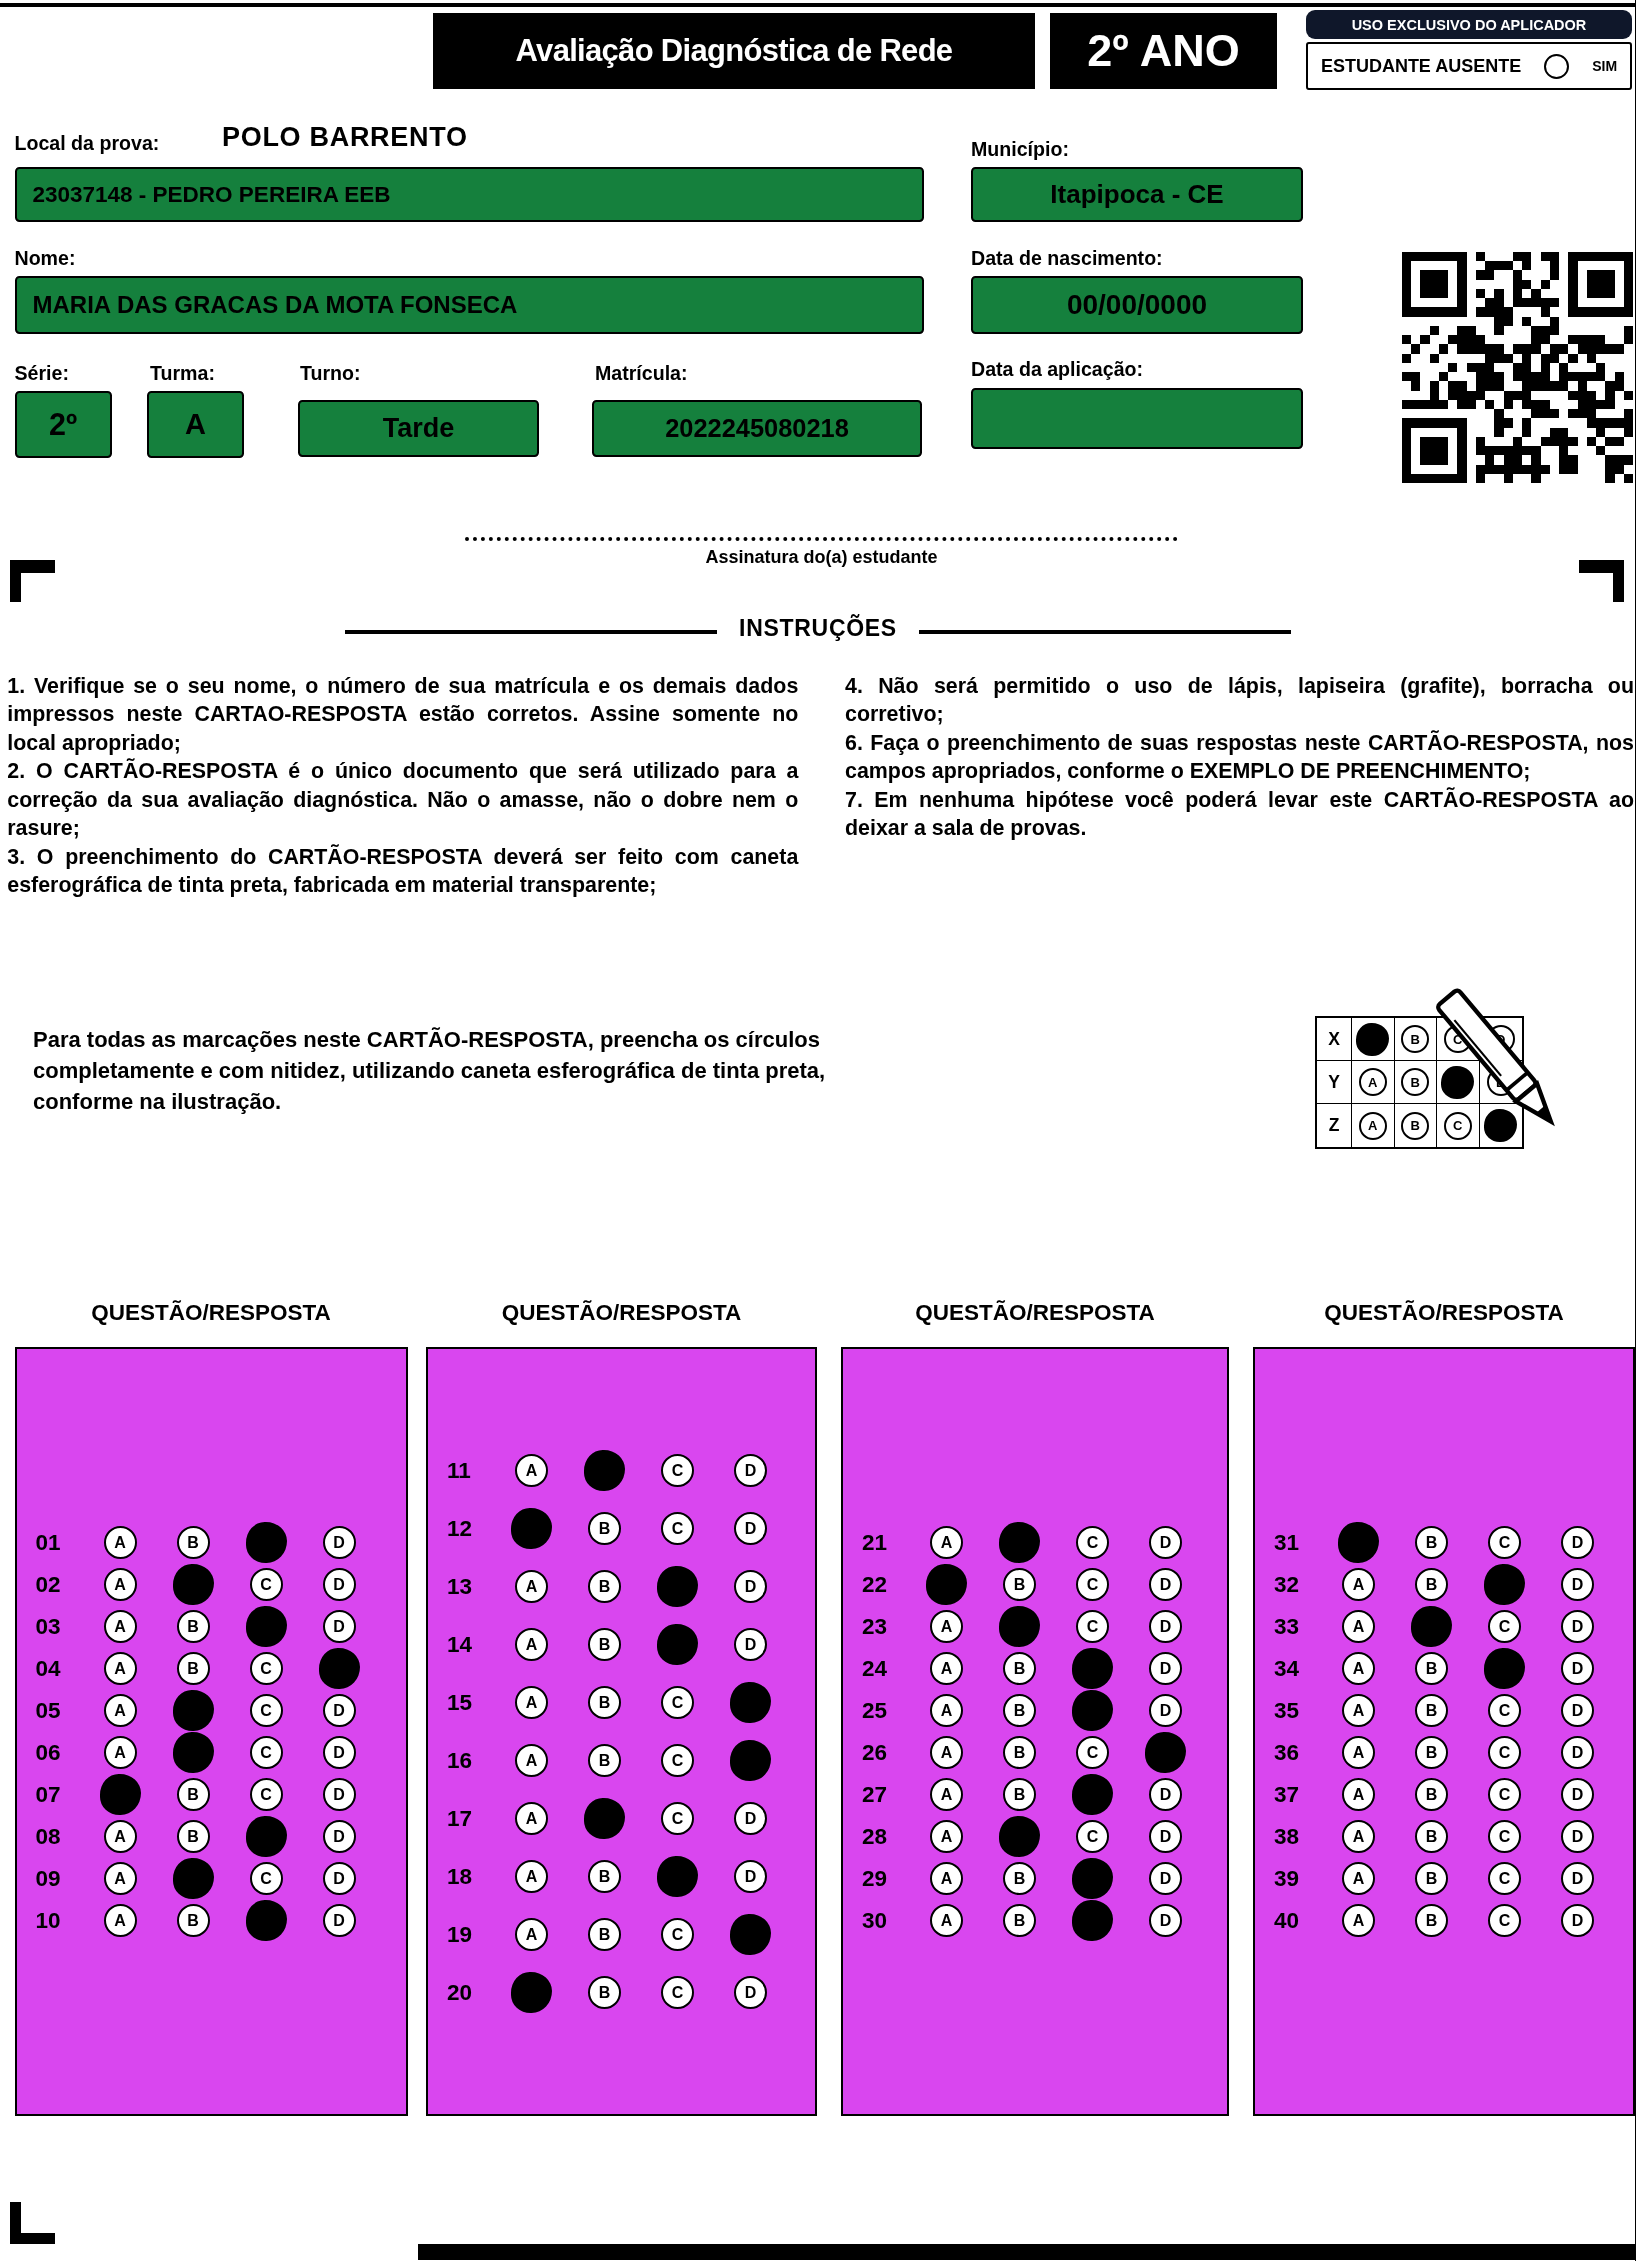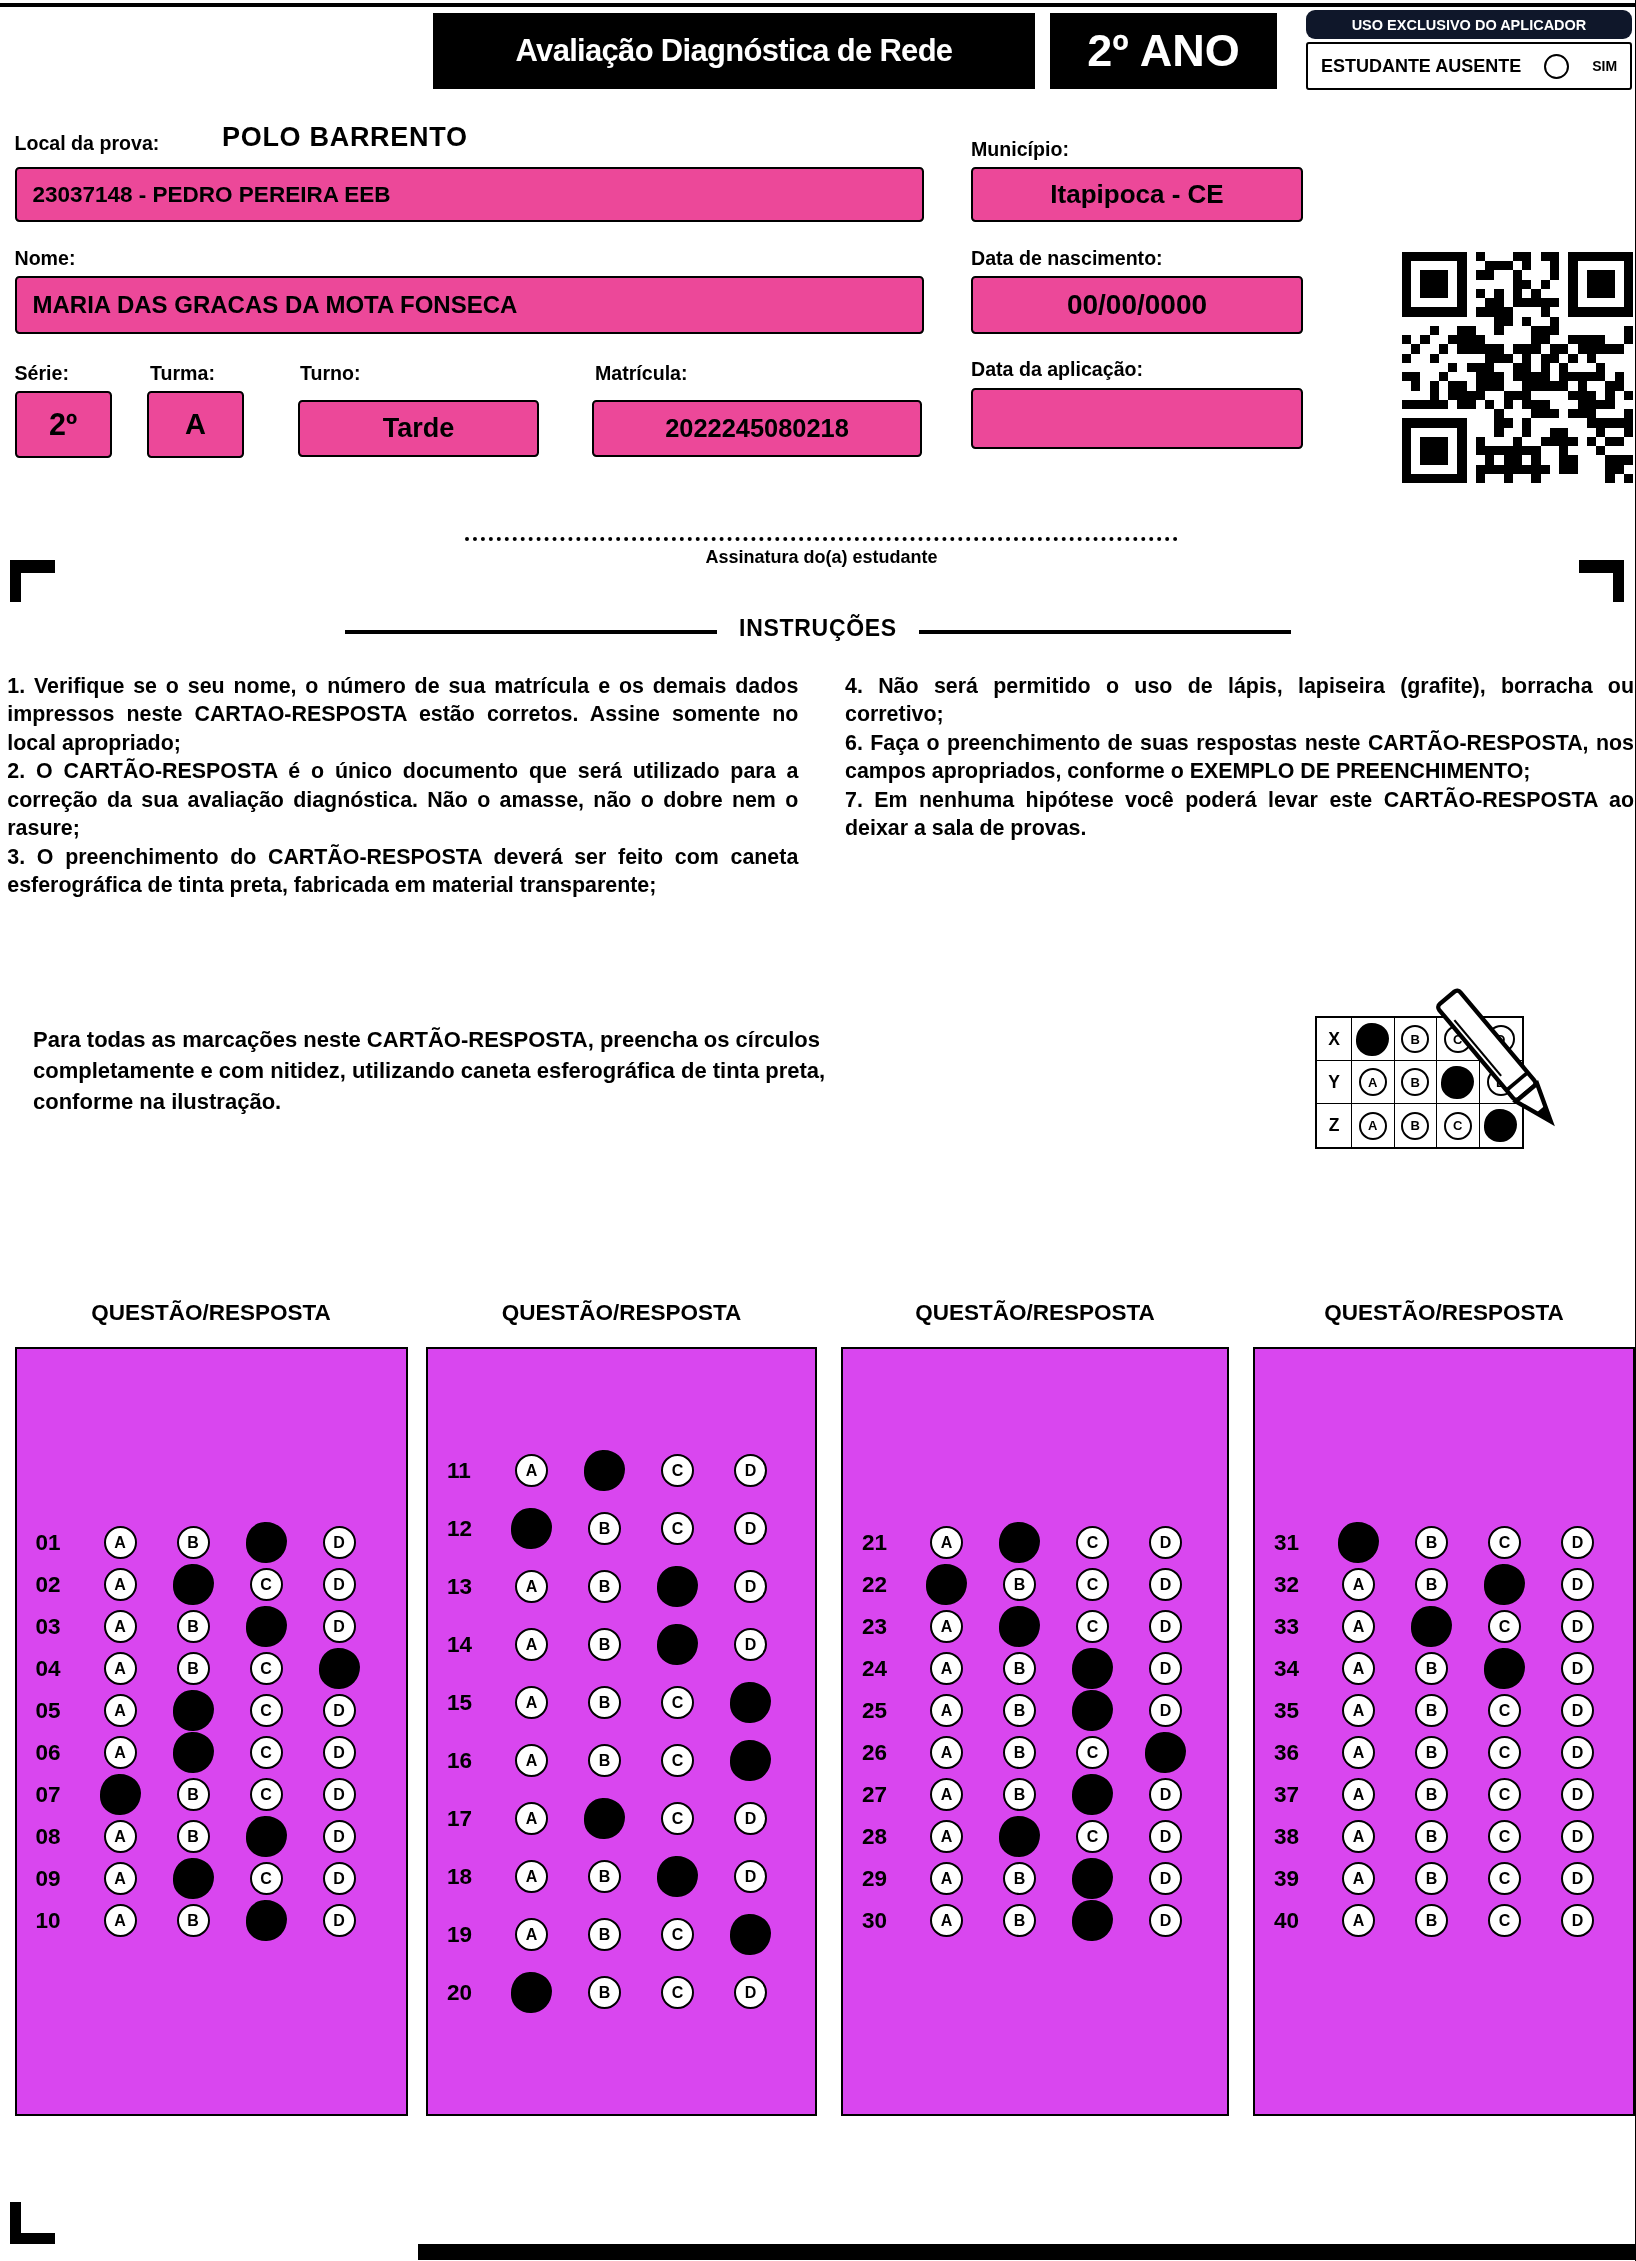--- a/index.html
+++ b/index.html
@@ -28,21 +28,21 @@
   .apl-bar { height:29px; background:#0f172a; color:#fff; font-size:14.5px; font-weight:bold;
              display:flex; align-items:center; justify-content:center; border-radius:9px; }
   .apl-absent { height:48px; border:2.2px solid #000; border-radius:2.9px; margin-top:2.9px;
                 display:flex; align-items:center; justify-content:center; gap:23px;
                 font-size:18px; font-weight:bold; background:#fff; }
   .absent-circle { width:25px; height:25px; border:2.2px solid #000; border-radius:50%; flex:0 0 auto; }
   .sim-lbl { font-size:14px; font-weight:bold; }
 
   
   .lbl { font-weight:bold; font-size:19.6px; }
-  .fieldbox { border:2.2px solid #000; border-radius:4.4px; background:#ec4899;
+  .fieldbox { border:2.2px solid #000; border-radius:4.4px; background:#15803d;
               display:flex; align-items:center; font-weight:bold; }
   .fb-left { padding-left:16px; }
   .fb-center { justify-content:center; }
   .local-label { left:14.5px; top:132px; }
   .local-value { left:222px; top:122px; font-size:27px; font-weight:bold; letter-spacing:0.7px; }
   .school-box { left:14.5px; top:167px; width:909px; height:55px; font-size:22.5px; }
   .municipio-label { left:971px; top:138px; }
   .municipio-box { left:971px; top:167px; width:332px; height:55px; font-size:26px; }
   .nome-label { left:14.5px; top:247px; }
   .nome-box { left:14.5px; top:276px; width:909px; height:58px; font-size:24px; }

